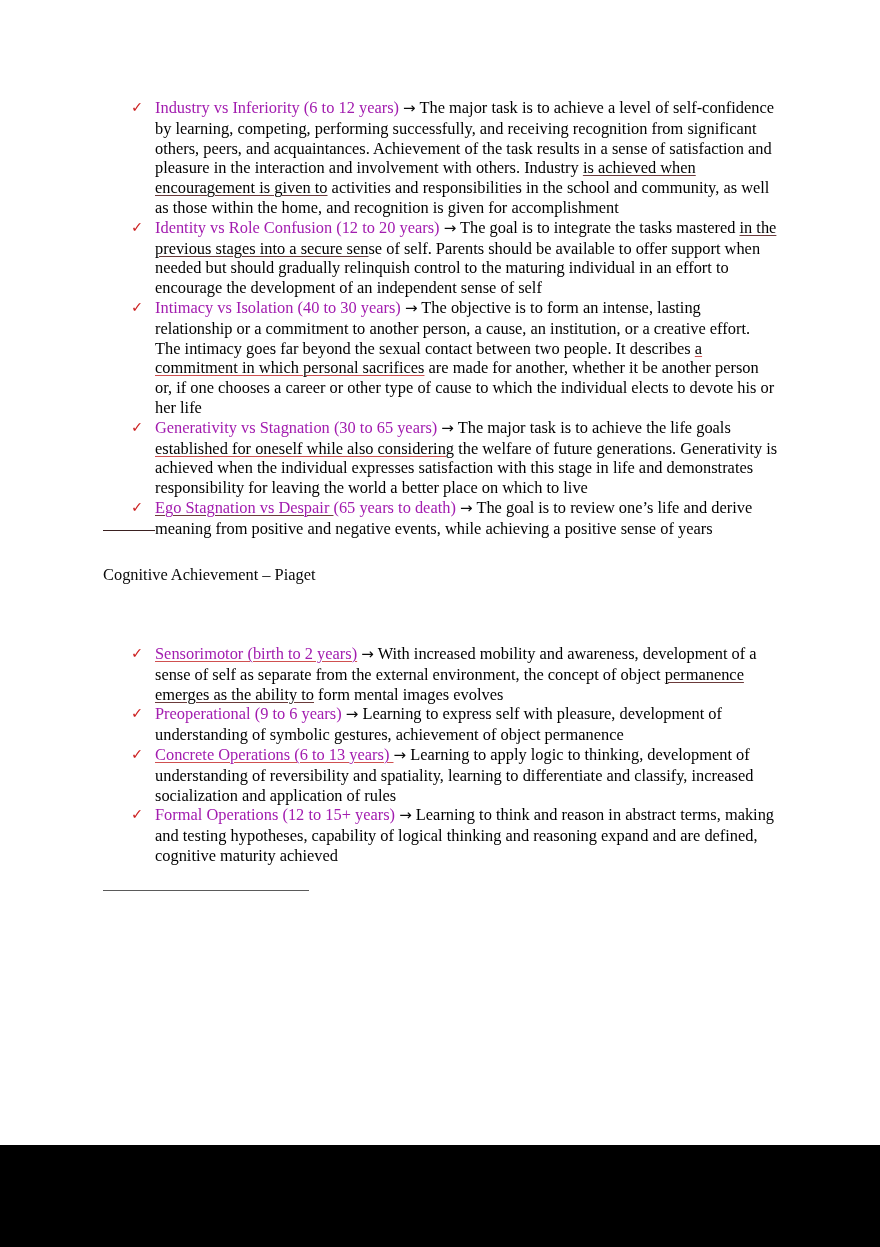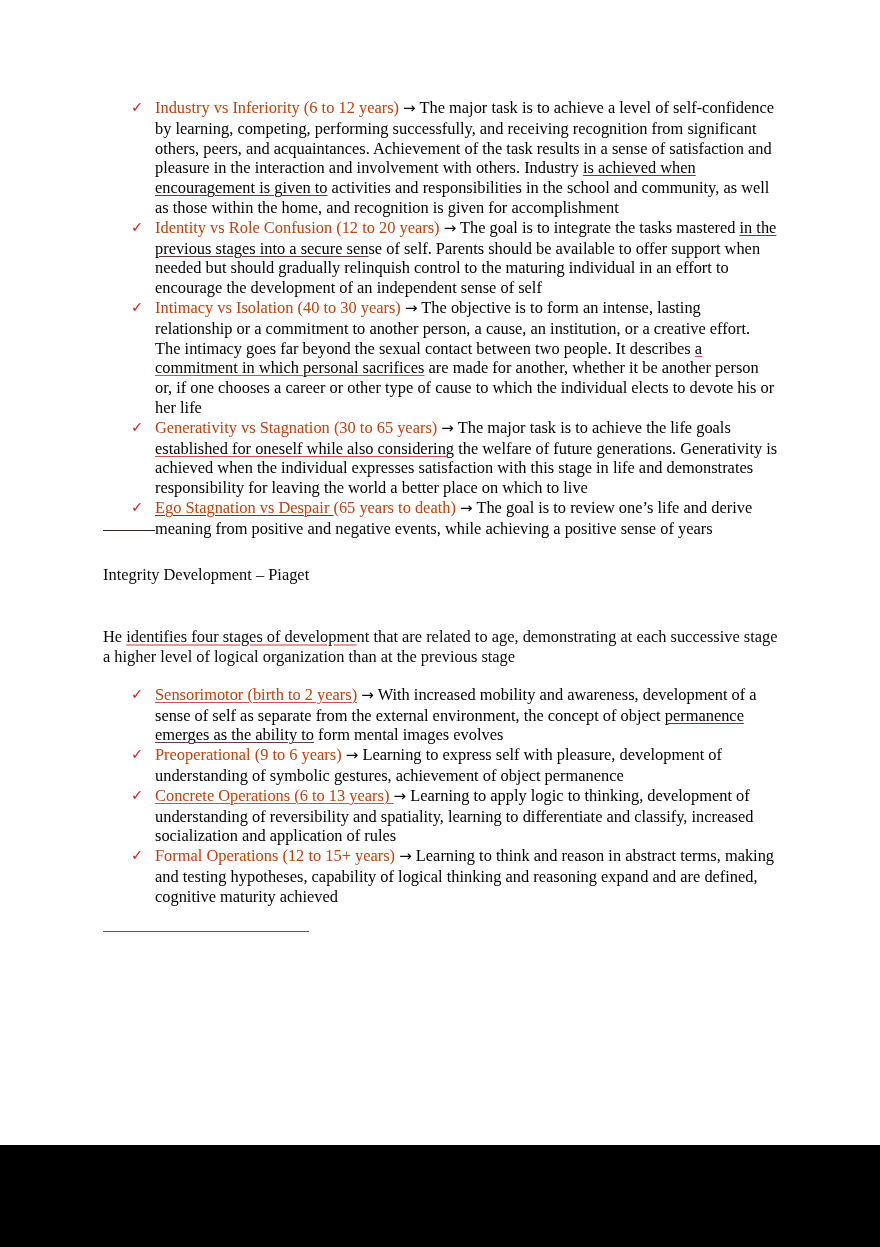--- a/index.html
+++ b/index.html
@@ -39,21 +39,21 @@
   .check-mark {
     position: absolute;
     left: 28px;
     top: 0px;
     color: #cc1f1f;
     font-size: 14.5px;
     line-height: 19.8px;
     font-family: "DejaVu Sans", sans-serif;
   }
   .hl {               
-    color: #c2410c;
+    color: #a21caf;
   }
   .arrow {
     font-family: "DejaVu Sans", sans-serif;
     font-size: 15px;
     color: #0a0a0a;
     letter-spacing: 0;
   }
   
   .u-red {
     text-decoration: underline;
@@ -156,28 +156,27 @@
         <span class="check-mark">✓</span>
         <span class="hl u-dark">Ego Stagnation vs Despair </span><span class="hl">(65 years to death)</span>
         <span class="arrow">→</span>
         <span> The goal is to review one’s life and derive meaning from positive and negative events, while achieving a positive sense of years</span>
       </li>
 
     </ul>
 
     <div class="spacer-lg"></div>
 
-    <p class="para">Integrity Development – Piaget</p>
+    <p class="para">Cognitive Achievement – Piaget</p>
 
     <div class="spacer-md"></div>
 
 
     <div class="spacer-md"></div>
 
-    <p class="para"><span>He </span><span class="u-pink">identifies four stages of developme</span><span>nt that are related to age, demonstrating at each successive stage a higher level of logical organization than at the previous stage</span></p>
 
     <div class="spacer-sm"></div>
 
     <ul class="check-list">
 
       <li class="check-item">
         <span class="check-mark">✓</span>
         <span class="hl u-red">Sensorimotor (birth to 2 years)</span>
         <span class="arrow">→</span>
         <span> With increased mobility and awareness, development of a sense of self as separate from the external environment, the concept of object </span><span class="u-dark">permanence emerges as the ability to</span><span> form mental images evolves</span>

